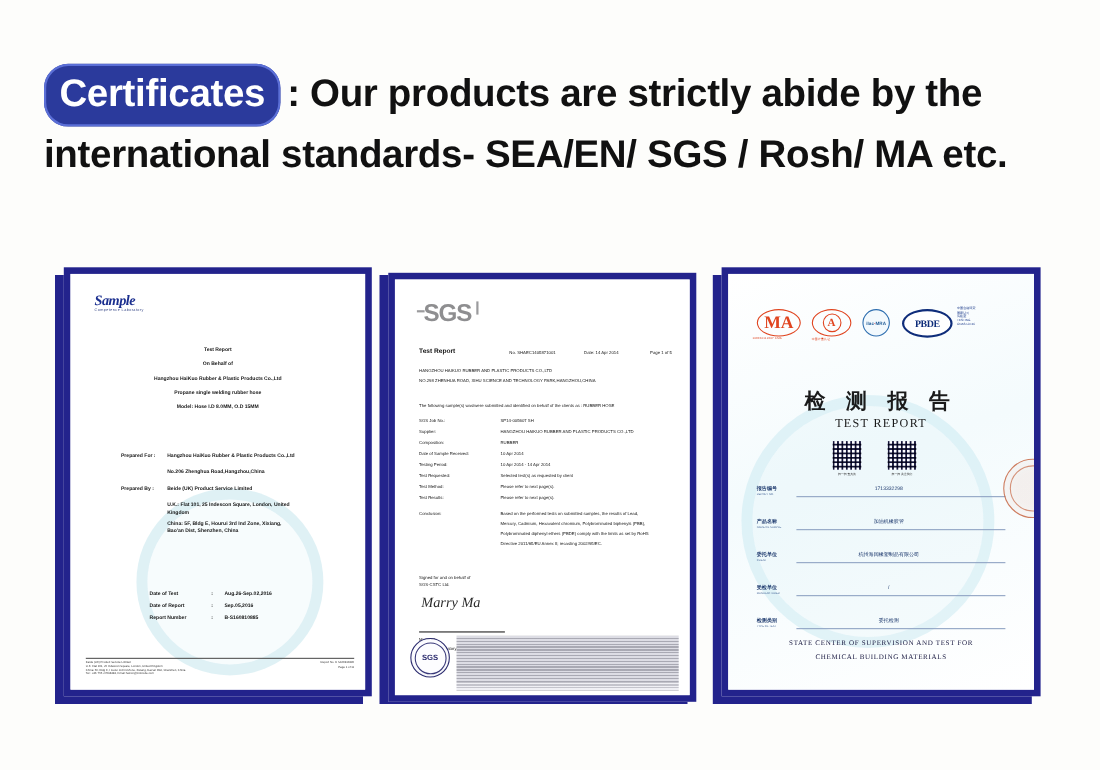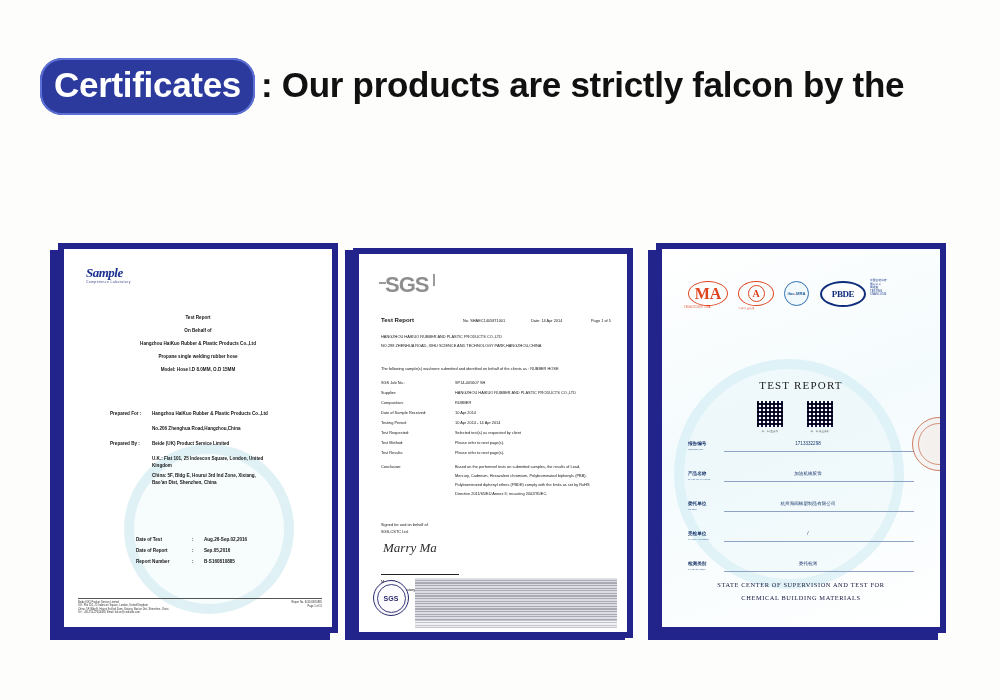--- a/index.html
+++ b/index.html
@@ -172,21 +172,22 @@
   #red-seal-i{
     position:absolute;right:-20px;top:174px;width:40px;height:40px;
     border-radius:50%;border:1px solid #c0522a;opacity:.6;
   }
 </style>
 </head>
 <body>
 
 <div id="headline">
   <span id="badge">Certificates</span><span id="colon">:</span>
-  <span>Our products are strictly falcon by the</span><br>
+  <span>Our products are strictly abide by the</span><br>
+  <span>international standards- SEA/EN/ SGS / Rosh/ MA etc.</span>
 </div>
 
 <div class="cert-shadow" style="left:50px;top:250px;width:280px;height:390px;"></div>
 <div class="cert" id="cert1" style="left:58px;top:243px;width:280px;height:390px;">
   <div class="paper">
     <div class="watermark" style="left:60px;top:195px;width:150px;height:150px;"></div>
 
     <div id="beide-logo">Sample</div>
     <div id="beide-sub">Competence   Laboratory</div>
 
@@ -299,20 +300,21 @@
     <div id="cnas" style="left:158px;top:32px;">PBDE</div>
 
     <div class="cnas-cn" style="left:208px;top:30px;">
       <div>中国合格评定</div>
       <div>国家认可</div>
       <div>实验室</div>
       <div>TESTING</div>
       <div>CNAS L0746</div>
     </div>
 
+    <div id="cn-title" style="top:103px;">检 测 报 告</div>
     <div id="en-title" style="top:130px;">TEST REPORT</div>
 
     <div class="qr" style="left:95px;top:152px;"></div>
     <div class="qr-cap" style="left:86px;top:180px;width:44px;">扫一扫 查真伪</div>
     <div class="qr" style="left:145px;top:152px;"></div>
     <div class="qr-cap" style="left:136px;top:180px;width:44px;">扫一扫 关注我们</div>
 
     <div class="f3-cn" style="left:26px;top:192px;">报告编号</div>
     <div class="f3-en" style="left:26px;top:199px;">REPORT NO.</div>
     <div class="f3-val" style="left:66px;top:192px;width:160px;">1713332298</div>

